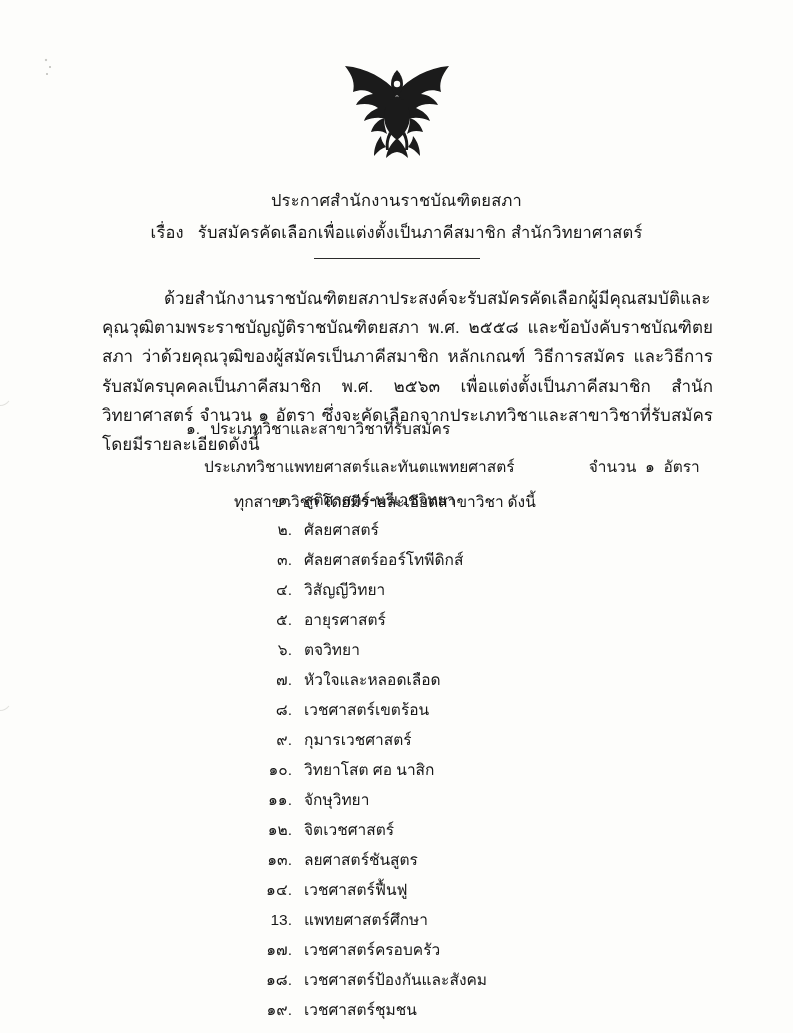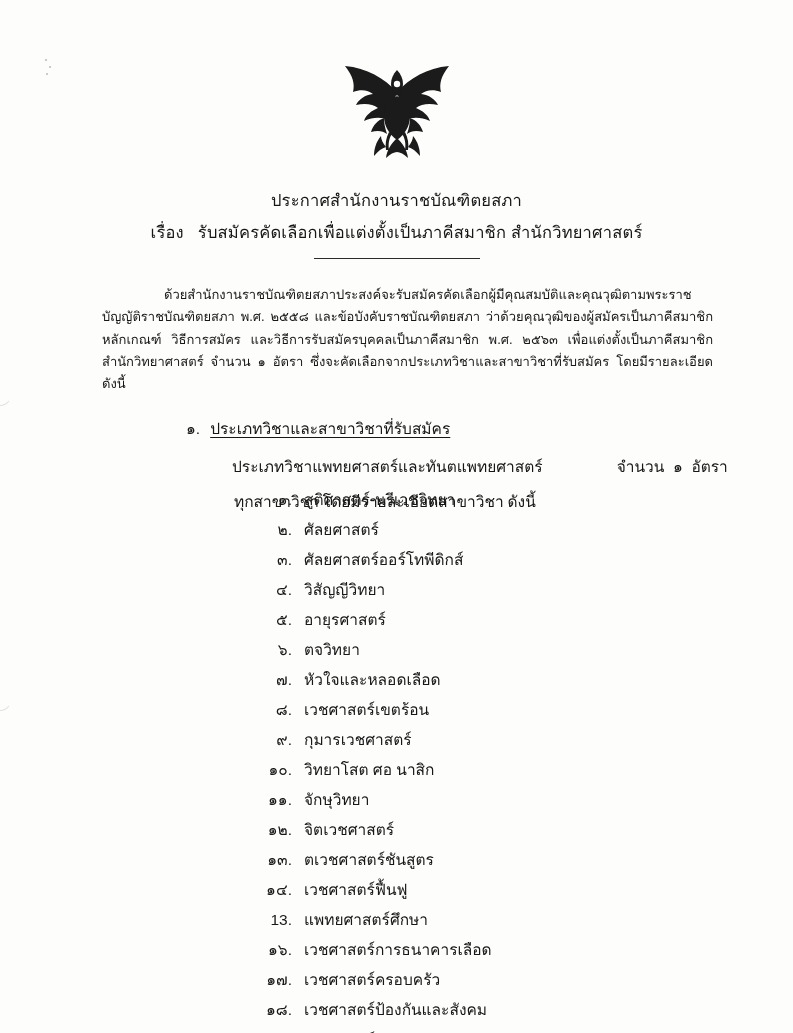--- a/index.html
+++ b/index.html
@@ -85,21 +85,21 @@
     width: 166px;
     height: 0;
     border-top: 1px solid #2b2b2b;
   }
 
   .body-text {
     position: absolute;
     left: 102px;
     right: 80px;
     top: 284px;
-    font-size: 13px;
+    font-size: 17px;
     line-height: 1.72;
     text-align: justify;
   }
   .body-text p { margin: 0; }
   .indent-first { text-indent: 62px; }
 
   .section {
     position: absolute;
     left: 102px;
     right: 62px;
@@ -107,29 +107,28 @@
     font-size: 15.5px;
     line-height: 1.7;
   }
   .section-heading {
     display: flex;
     gap: 10px;
     padding-left: 84px;
   }
   .section-heading .num { white-space: nowrap; }
   .section-heading .label {
-    text-decoration: underline;
     text-underline-offset: 3px;
   }
   .category-row {
     display: flex;
     margin-top: 12px;
     padding-left: 102px;
   }
-  .category-row .cat-name { flex: 0 0 auto; margin-left: 28px; }
+  .category-row .cat-name { flex: 0 0 auto; }
   .category-row .cat-count {
     margin-left: 74px;
     white-space: pre;
     text-align: right;
   }
   .all-fields {
     margin-top: 8px;
     padding-left: 132px;
     font-family: Liberation Serif, serif;
   }
@@ -258,35 +257,31 @@
     <div class="field-item">
       <span class="f-num">๑๑.</span>
       <span class="f-name">จักษุวิทยา</span>
     </div>
     <div class="field-item">
       <span class="f-num">๑๒.</span>
       <span class="f-name">จิตเวชศาสตร์</span>
     </div>
     <div class="field-item">
       <span class="f-num">๑๓.</span>
-      <span class="f-name">ตเวชศาสตร์ชันสูตร</span>
+      <span class="f-name">ลยศาสตร์ชันสูตร</span>
     </div>
     <div class="field-item">
       <span class="f-num">๑๔.</span>
       <span class="f-name">เวชศาสตร์ฟื้นฟู</span>
     </div>
     <div class="field-item">
       <span class="f-num">13.</span>
       <span class="f-name">แพทยศาสตร์ศึกษา</span>
     </div>
     <div class="field-item">
-      <span class="f-num">๑๖.</span>
-      <span class="f-name">เวชศาสตร์การธนาคารเลือด</span>
-    </div>
-    <div class="field-item">
       <span class="f-num">๑๗.</span>
       <span class="f-name">เวชศาสตร์ครอบครัว</span>
     </div>
     <div class="field-item">
       <span class="f-num">๑๘.</span>
       <span class="f-name">เวชศาสตร์ป้องกันและสังคม</span>
     </div>
     <div class="field-item">
       <span class="f-num">๑๙.</span>
       <span class="f-name">เวชศาสตร์ชุมชน</span>

